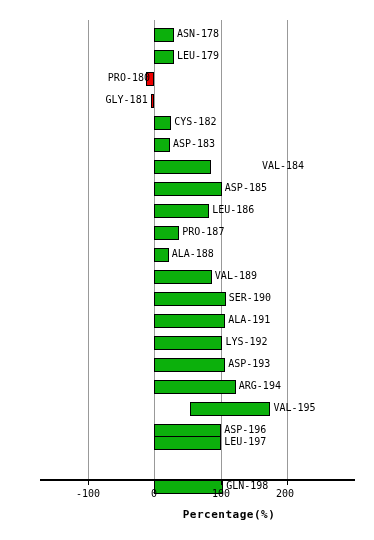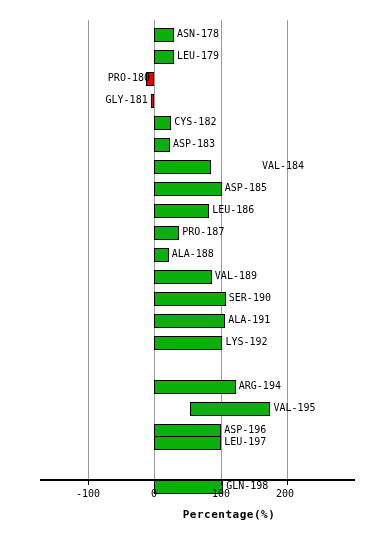--- a/index.html
+++ b/index.html
@@ -186,20 +186,24 @@
           <div class="bar-label right" style="left: 228.82px;">SER-190</div>
         </div>
         <div class="bar-row" style="top: 310px;">
           <div class="bar" title="ALA-191: 107%" style="left: 154px; width: 69.155px; background: rgb(12, 176, 12);"></div>
           <div class="bar-label right" style="left: 228.155px;">ALA-191</div>
         </div>
         <div class="bar-row" style="top: 332px;">
           <div class="bar" title="LYS-192: 103%" style="left: 154px; width: 66.495px; background: rgb(12, 176, 12);"></div>
           <div class="bar-label right" style="left: 225.495px;">LYS-192</div>
         </div>
+        <div class="bar-row" style="top: 354px;">
+          <div class="bar" title="ASP-193: 107%" style="left: 154px; width: 69.155px; background: rgb(12, 176, 12);"></div>
+          <div class="bar-label right" style="left: 228.155px;">ASP-193</div>
+        </div>
         <div class="bar-row" style="top: 376px;">
           <div class="bar" title="ARG-194: 123%" style="left: 154px; width: 79.795px; background: rgb(12, 176, 12);"></div>
           <div class="bar-label right" style="left: 238.795px;">ARG-194</div>
         </div>
         <div class="bar-row" style="top: 398px; margin-left: 36px;">
           <div class="bar" title="VAL-195: 121%" style="left: 154px; width: 78.465px; background: rgb(12, 176, 12);"></div>
           <div class="bar-label right" style="left: 237.465px;">VAL-195</div>
         </div>
         <div class="bar-row" style="top: 420px;">
           <div class="bar" title="ASP-196: 101%" style="left: 154px; width: 65.165px; background: rgb(12, 176, 12);"></div>

